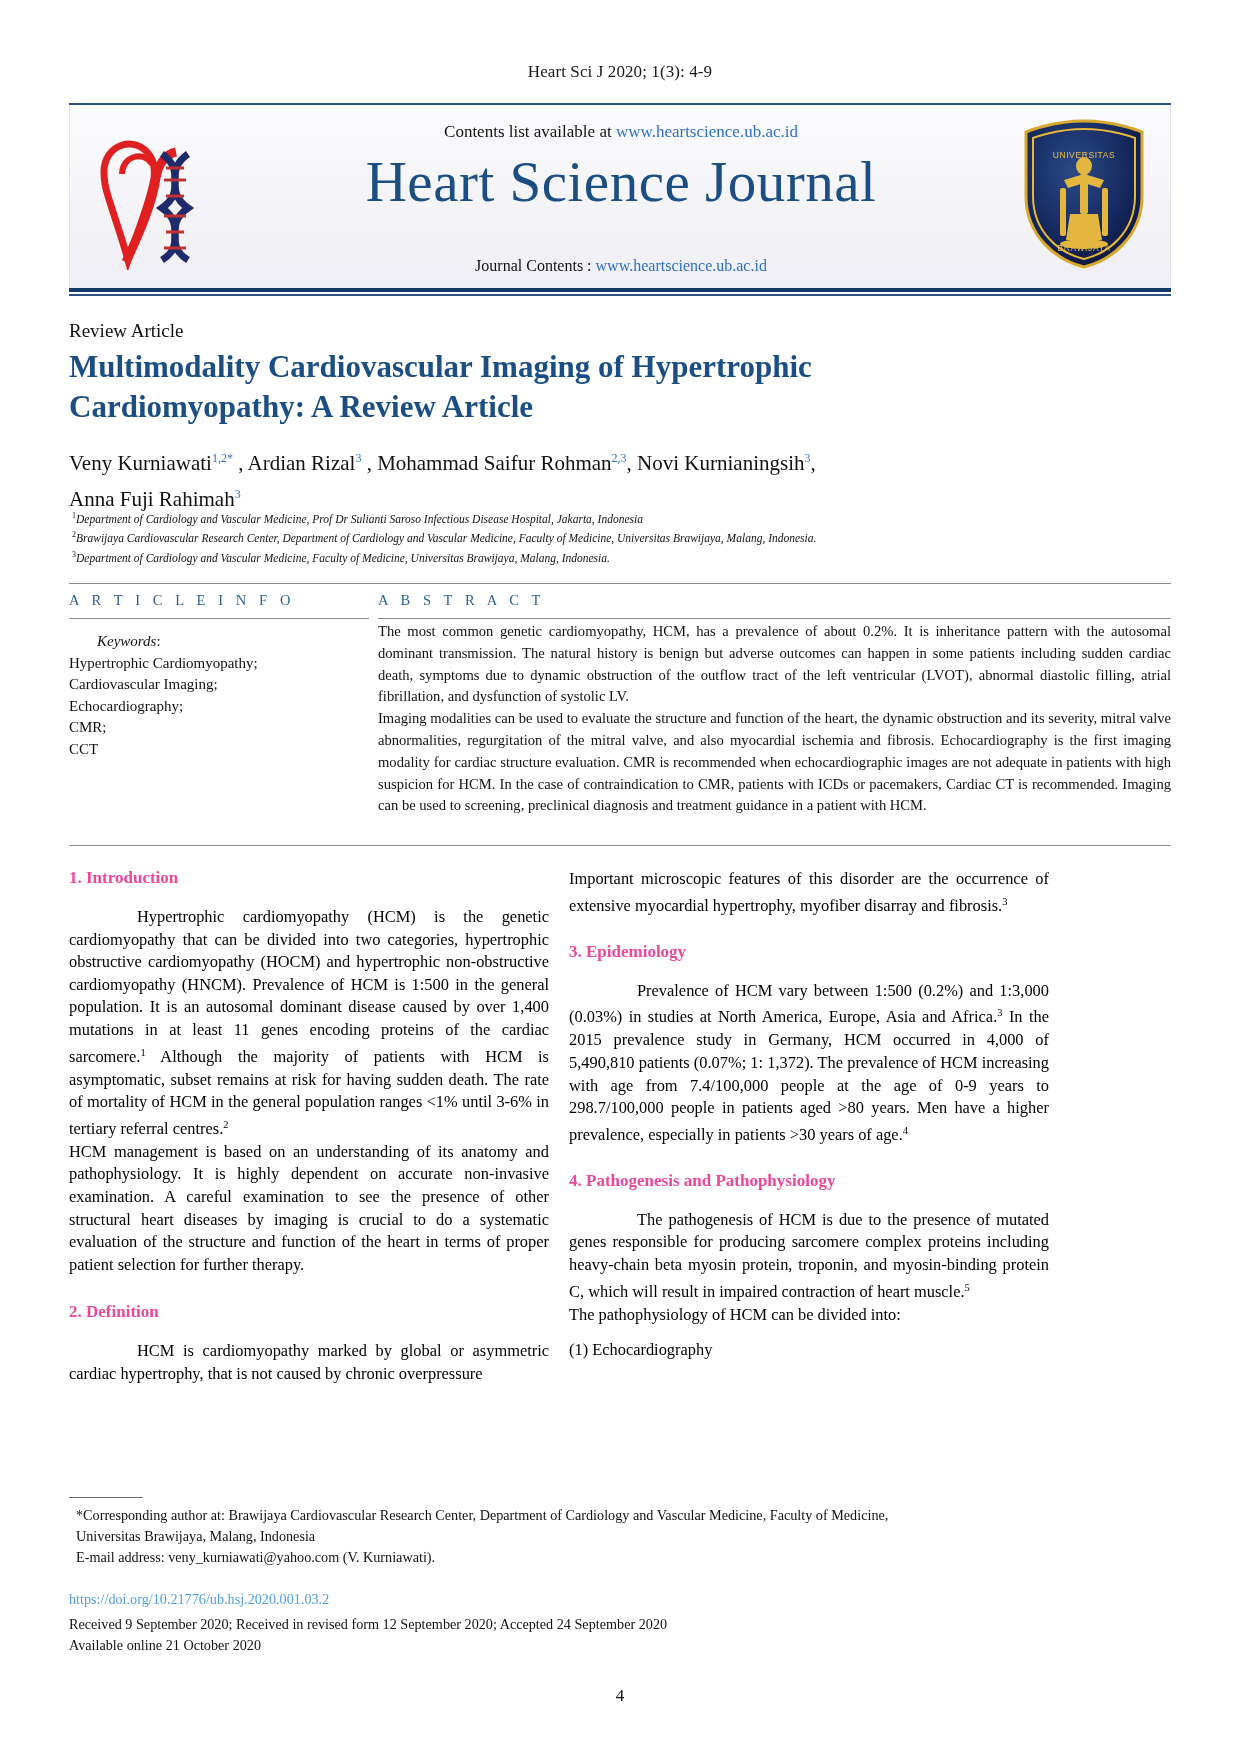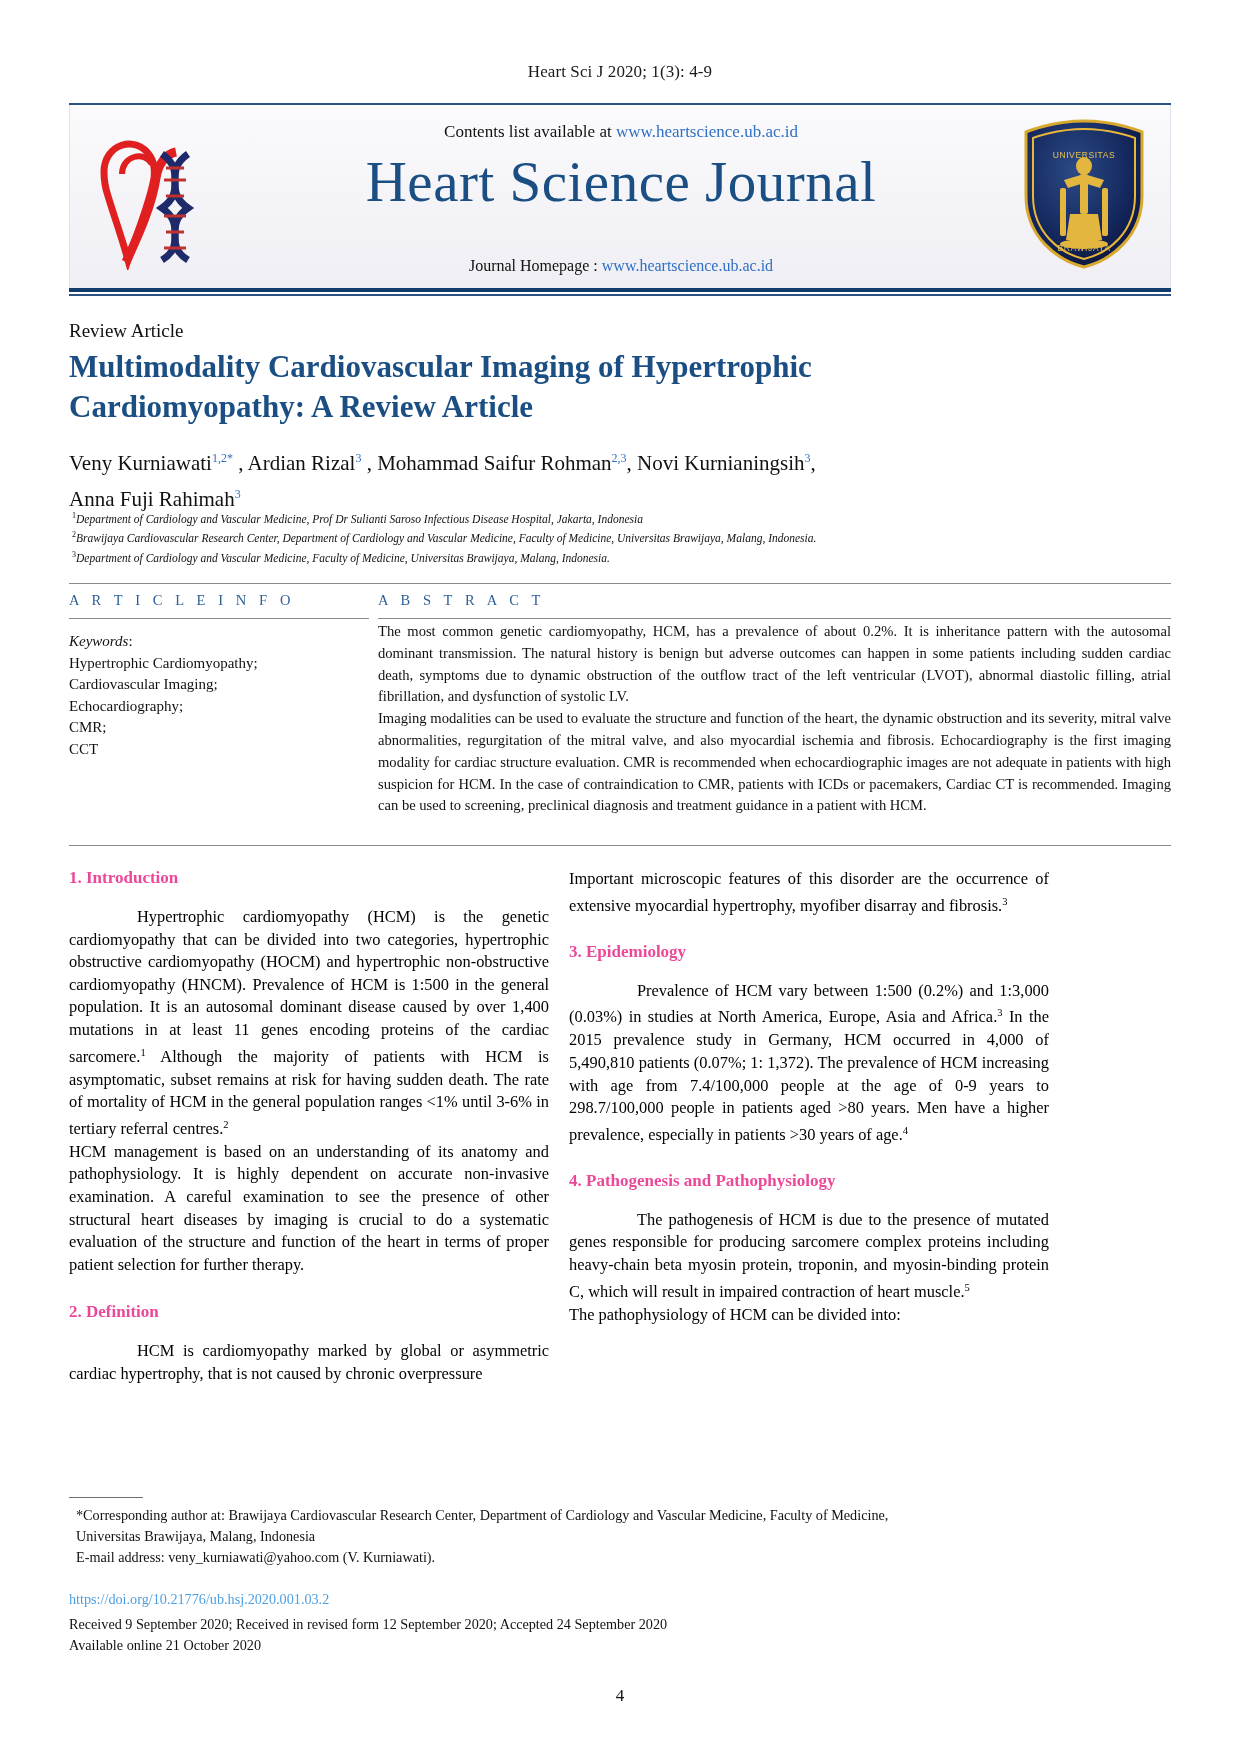--- a/index.html
+++ b/index.html
@@ -189,21 +189,21 @@
     margin-top: 9px;
     height: 1px;
     background: #8d8d8d;
   }
   .kw {
     margin-top: 12px;
     font-size: 15px;
     line-height: 21.5px;
     color: #111;
   }
-  .kw .kwlabel { font-style: italic; }
+  .kw .kwlabel { font-style: italic; margin-left: 28px; }
   .abs-body {
     margin-top: 2px;
     font-size: 14.6px;
     line-height: 21.8px;
     text-align: justify;
     color: #111;
   }
   .abs-body p { margin: 0; }
 
   
@@ -313,21 +313,21 @@
         </svg>
       </div>
 
       <div class="contents-line">
         <span>Contents list available at </span><span class="lnk">www.heartscience.ub.ac.id</span>
       </div>
 
       <div class="journal-title">Heart Science Journal</div>
 
       <div class="homepage-line">
-        <span>Journal Homepage : </span><span class="lnk">www.heartscience.ub.ac.id</span>
+        <span>Journal Contents : </span><span class="lnk">www.heartscience.ub.ac.id</span>
       </div>
 
       <div class="logo-crest">
         <svg viewBox="0 0 128 152" width="128" height="152">
           <defs>
             <radialGradient id="crestg" cx="42%" cy="34%" r="78%">
               <stop offset="0%" stop-color="#2b4a86"></stop>
               <stop offset="62%" stop-color="#14275c"></stop>
               <stop offset="100%" stop-color="#070f30"></stop>
             </radialGradient>
@@ -406,20 +406,21 @@
   <div class="col-right">
     <p class="body-p"><span>Important microscopic features of this disorder are the occurrence of extensive myocardial hypertrophy, myofiber disarray and fibrosis.</span><sup>3</sup></p>
     <div class="gap-m"></div>
     <h2 class="head">3. Epidemiology</h2>
     <p class="body-p indent"><span>Prevalence of HCM vary between 1:500 (0.2%) and 1:3,000 (0.03%) in studies at North America, Europe, Asia and Africa.</span><sup>3</sup><span> In the 2015 prevalence study in Germany, HCM occurred in 4,000 of 5,490,810 patients (0.07%; 1: 1,372). The prevalence of HCM increasing with age from 7.4/100,000 people at the age of 0-9 years to 298.7/100,000 people in patients aged &gt;80 years. Men have a higher prevalence, especially in patients &gt;30 years of age.</span><sup>4</sup></p>
     <div class="gap-m"></div>
     <h2 class="head">4. Pathogenesis and Pathophysiology</h2>
     <p class="body-p indent"><span>The pathogenesis of HCM is due to the presence of mutated genes responsible for producing sarcomere complex proteins including heavy-chain beta myosin protein, troponin, and myosin-binding protein C, which will result in impaired contraction of heart muscle.</span><sup>5</sup></p>
     <p class="body-p">The pathophysiology of HCM can be divided into:</p>
     <div class="gap-s"></div>
+    <p class="body-p">(1) Echocardiography</p>
   </div>
 
   <div class="foot-rule"></div>
   <div class="foot">
     <div>*Corresponding author at: Brawijaya Cardiovascular Research Center, Department of Cardiology and Vascular Medicine, Faculty of Medicine,</div>
     <div>Universitas Brawijaya, Malang, Indonesia</div>
     <div>E-mail address: veny_kurniawati@yahoo.com (V. Kurniawati).</div>
   </div>
   <div class="doi">https://doi.org/10.21776/ub.hsj.2020.001.03.2</div>
   <div class="dates">

